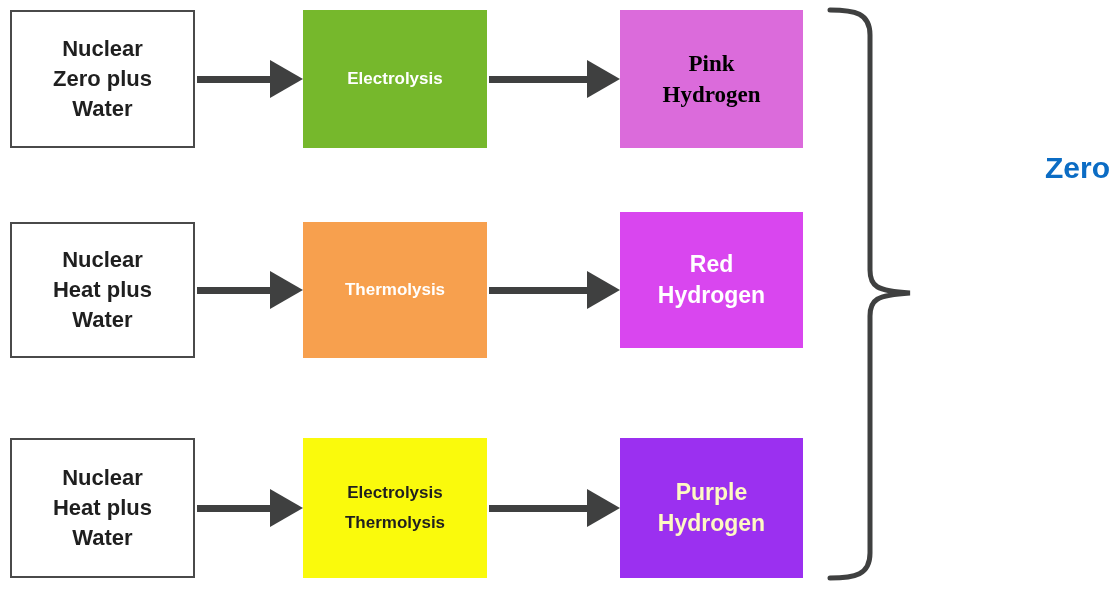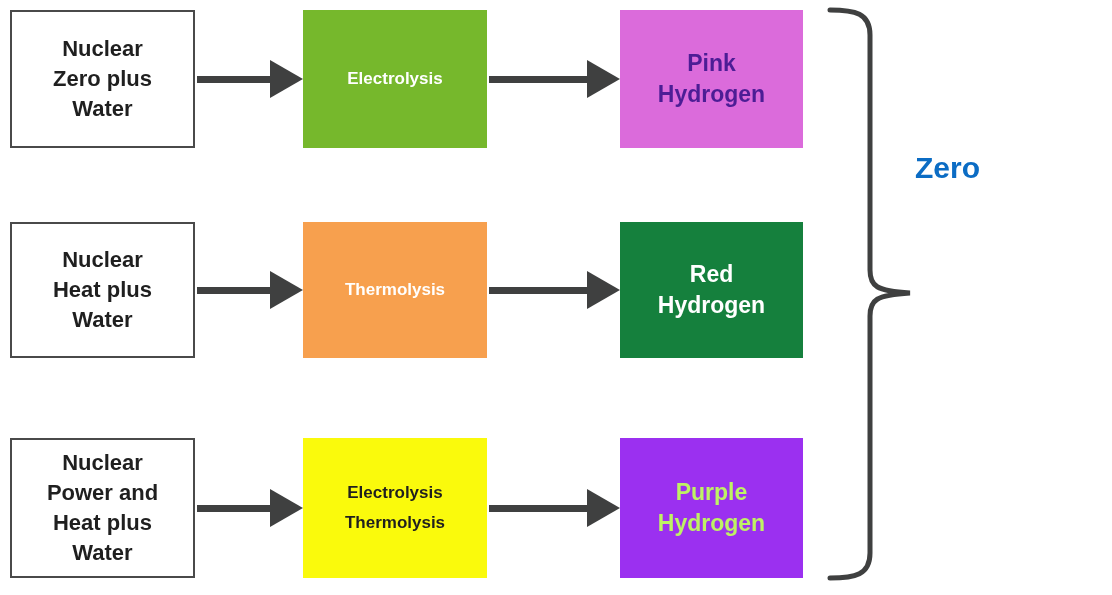--- a/index.html
+++ b/index.html
@@ -52,21 +52,21 @@
     border-top: 19px solid transparent;
     border-bottom: 19px solid transparent;
     border-left: 33px solid #3f4040;
   }
   .brace { position: absolute; left: 820px; top: 5px; }
   .annotation {
     position: absolute;
     left: 915px;
     top: 150px;
     width: 195px;
-    text-align: left;
+    text-align: right;
     font-weight: bold;
     font-size: 30px;
     line-height: 36px;
   }
   .annotation .ann-line { margin-bottom: 48px; }
 </style>
 </head>
 <body>
 
 <div class="canvas">
@@ -88,21 +88,21 @@
     <div>
       <div>Electrolysis</div>
     </div>
   </div>
 
   <div class="arrow" style="left:489px;top:60px">
     <div class="shaft" style="width: 98px; background: rgb(63, 64, 64);"></div>
     <div class="head" style="border-left-color: rgb(63, 64, 64);"></div>
   </div>
 
-  <div class="box output-box" style="top: 10px; height: 138px; background: rgb(219, 107, 219); color: #4c1d95;">
+  <div class="box output-box" style="top: 10px; height: 138px; background: rgb(219, 107, 219); color: #000000; font-family: Liberation Serif, serif;">
     <div>
       <div>Pink</div>
       <div>Hydrogen</div>
     </div>
   </div>
 
   <div class="box input-box" style="top: 222px; height: 136px; border-color: rgb(74, 74, 74); color: rgb(31, 31, 31);">
     <div>
       <div>Nuclear</div>
       <div>Heat plus</div>
@@ -119,31 +119,30 @@
     <div>
       <div>Thermolysis</div>
     </div>
   </div>
 
   <div class="arrow" style="left:489px;top:271px">
     <div class="shaft" style="width: 98px; background: rgb(63, 64, 64);"></div>
     <div class="head" style="border-left-color: rgb(63, 64, 64);"></div>
   </div>
 
-  <div class="box output-box" style="top: 222px; height: 136px; background: #15803d; color: rgb(255, 255, 255); justify-content: center;">
+  <div class="box output-box" style="top: 212px; height: 136px; background: #d946ef; color: rgb(255, 255, 255); justify-content: center;">
     <div>
       <div>Red</div>
       <div>Hydrogen</div>
     </div>
   </div>
 
   <div class="box input-box" style="top: 438px; height: 140px; border-color: rgb(74, 74, 74); color: rgb(31, 31, 31);">
     <div>
       <div>Nuclear</div>
-      <div>Power and</div>
       <div>Heat plus</div>
       <div>Water</div>
     </div>
   </div>
 
   <div class="arrow" style="left:197px;top:489px">
     <div class="shaft" style="width: 73px; background: rgb(63, 64, 64);"></div>
     <div class="head" style="border-left-color: rgb(63, 64, 64);"></div>
   </div>
 
@@ -152,21 +151,21 @@
       <div>Electrolysis</div>
       <div>Thermolysis</div>
     </div>
   </div>
 
   <div class="arrow" style="left:489px;top:489px">
     <div class="shaft" style="width: 98px; background: rgb(63, 64, 64);"></div>
     <div class="head" style="border-left-color: rgb(63, 64, 64);"></div>
   </div>
 
-  <div class="box output-box" style="top: 438px; height: 140px; background: rgb(155, 48, 240); color: #bef264;">
+  <div class="box output-box" style="top: 438px; height: 140px; background: rgb(155, 48, 240); color: #fef9c3;">
     <div>
       <div>Purple</div>
       <div>Hydrogen</div>
     </div>
   </div>
 
   <svg class="brace" width="100" height="585" viewBox="0 0 100 585">
     <path d="M10 5 C35 5 50 8 50 30 L50 265 C50 281 56 286 90 288 C56 290 50 295 50 311 L50 548 C50 570 35 573 10 573" fill="none" stroke-width="5" stroke-linecap="round" style="stroke: rgb(63, 64, 64);"></path>
   </svg>
 

